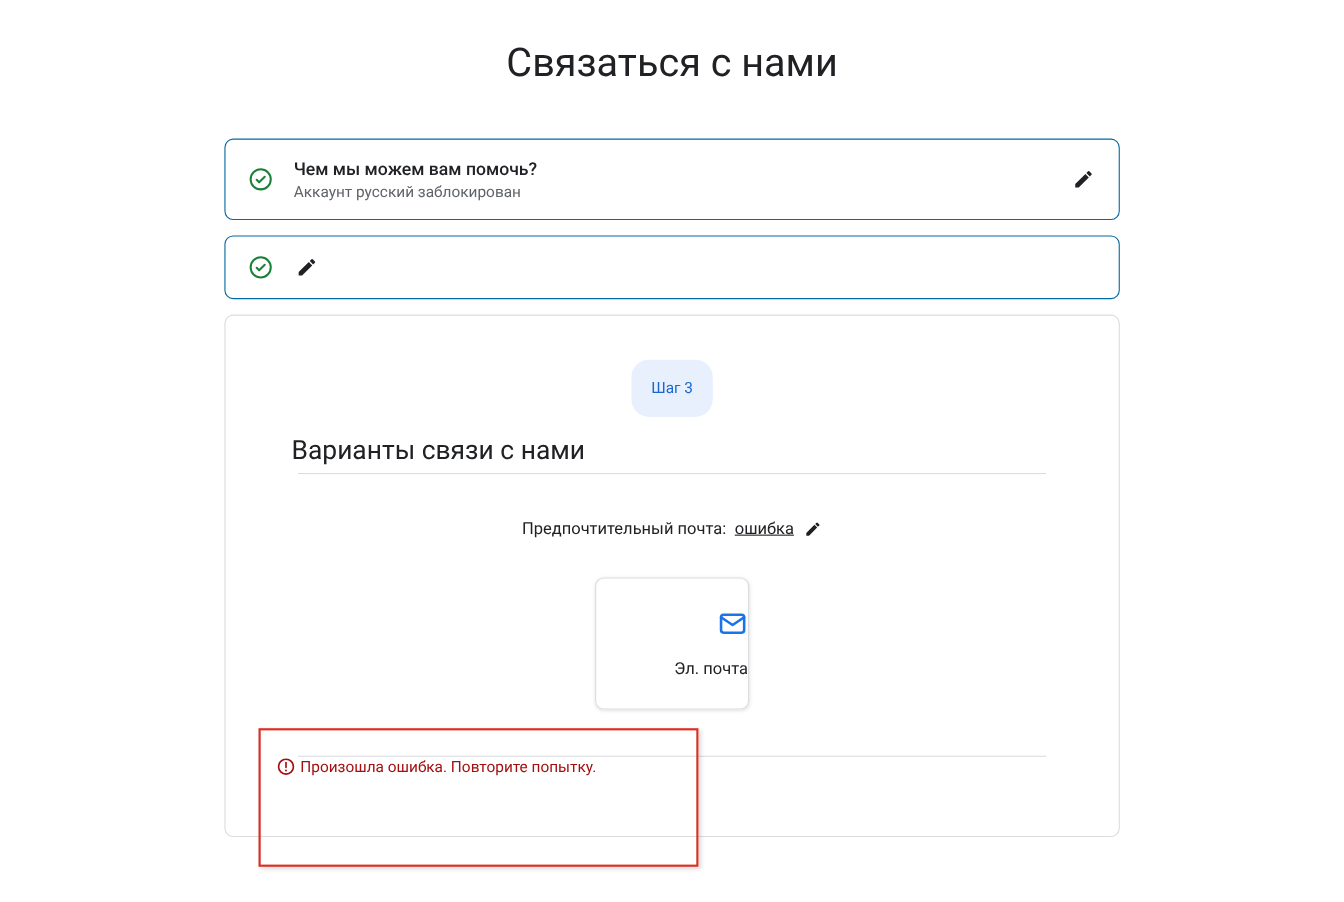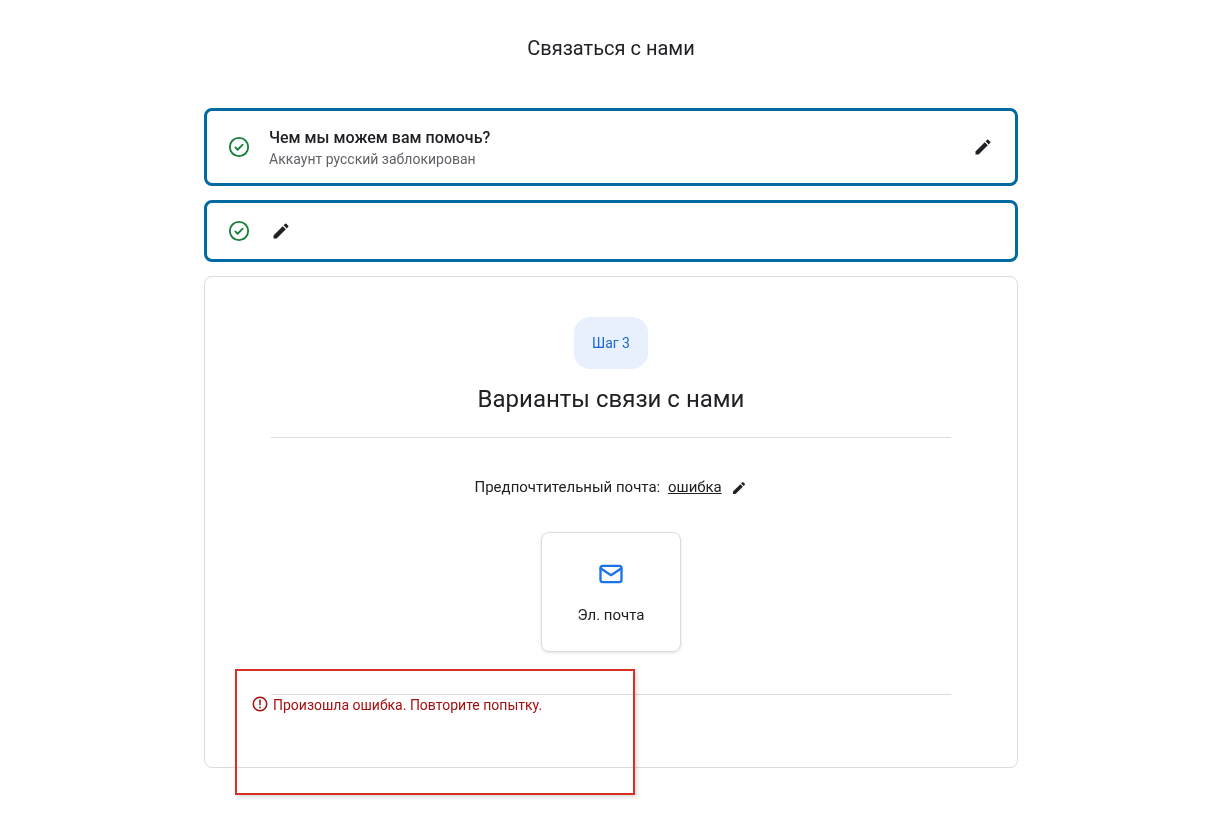--- a/index.html
+++ b/index.html
@@ -15,28 +15,28 @@
       height: 820px;
       overflow: hidden;
     }
     .container {
       max-width: 830px;
       margin: 0 auto;
       padding: 0 8px;
     }
     .page-title {
       text-align: center;
-      font-size: 20px;
+      font-size: 36px;
       font-weight: 400;
       color: #202124;
       margin-top: 36px;
       margin-bottom: 48px;
     }
     .accordion-item {
-      border: 3px solid #0369a1;
+      border: 1px solid #0369a1;
       border-radius: 8px;
       padding: 16px 20px;
       display: flex;
       align-items: center;
       margin-bottom: 14px;
       background: #fff;
     }
     .accordion-icon {
       flex-shrink: 0;
       width: 24px;
@@ -82,25 +82,25 @@
       color: #1967d2;
       font-size: 14px;
       padding: 18px 18px;
       border-radius: 16px;
     }
     .step-wrap {
       text-align: center;
       margin-bottom: 16px;
     }
     .section-heading {
-      text-align: center;
+      text-align: left;
       font-size: 24px;
       font-weight: 400;
       color: #202124;
-      margin-bottom: 24px;
+      margin-bottom: 7px;
     }
     .divider {
       border: none;
       border-top: 1px solid #dadce0;
       margin: 0 auto 40px;
       max-width: 680px;
     }
     .lang-row {
       text-align: center;
       font-size: 15px;
@@ -119,21 +119,21 @@
       cursor: pointer;
     }
     .option-card {
       width: 140px;
       height: 120px;
       border: 1px solid #dadce0;
       border-radius: 8px;
       margin: 0 auto;
       display: flex;
       flex-direction: column;
-      align-items: center;
+      align-items: flex-end;
       justify-content: center;
       cursor: pointer;
       box-shadow: 0 1px 3px rgba(60,64,67,0.15);
     }
     .option-icon {
       margin-bottom: 18px;
     }
     .option-label {
       font-size: 15px;
       color: #202124;

